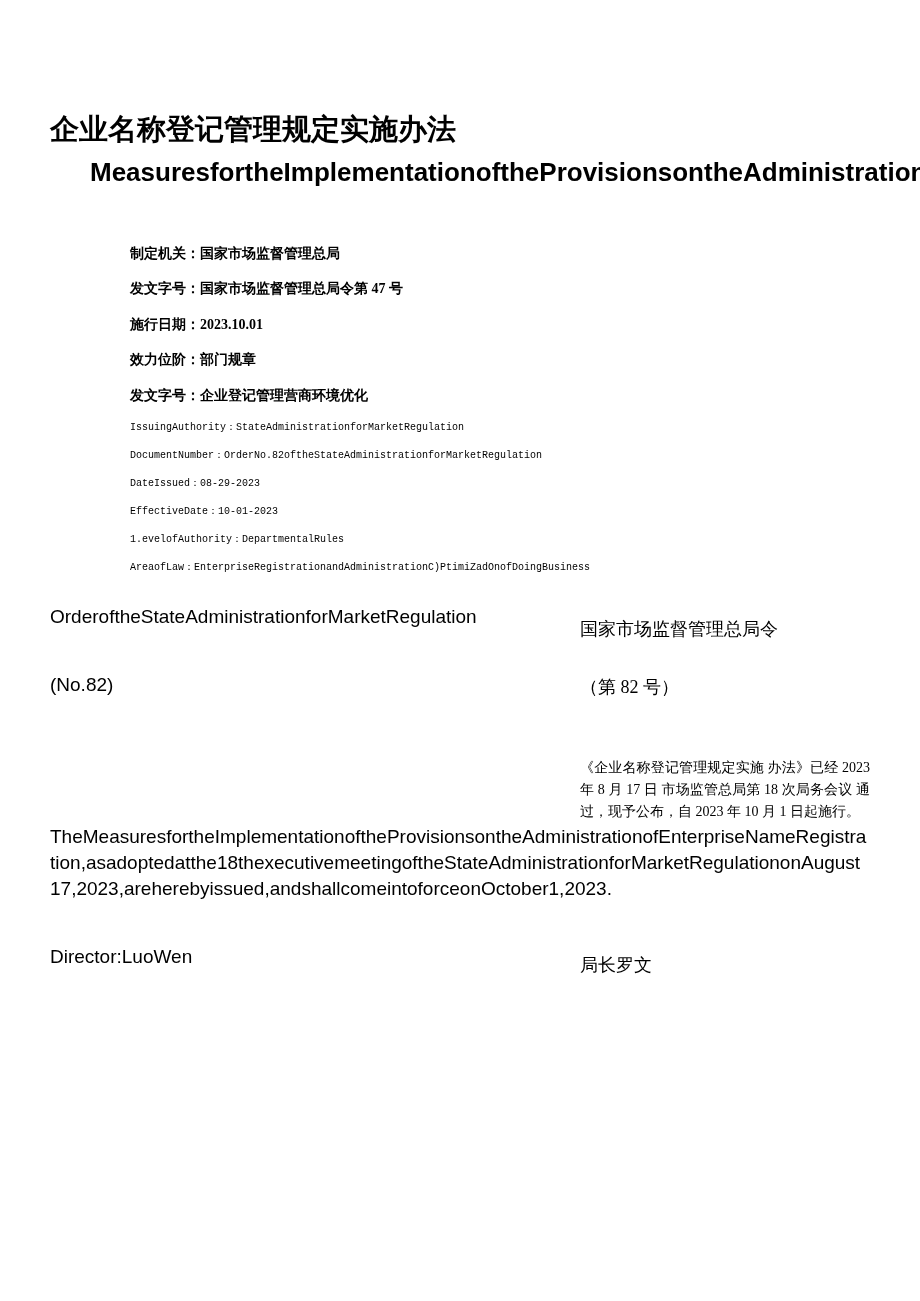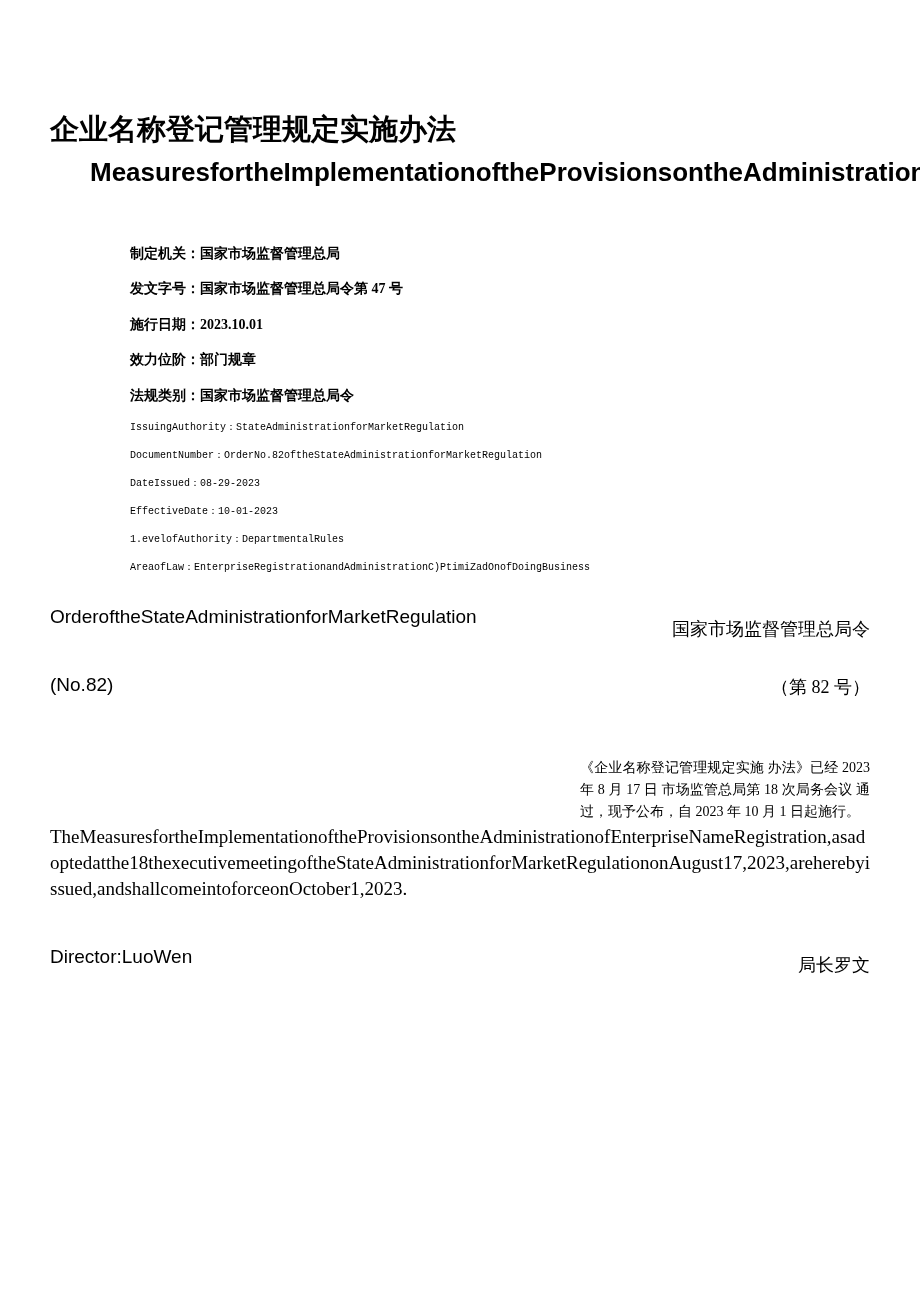--- a/index.html
+++ b/index.html
@@ -53,24 +53,23 @@
       width: 520px;
       padding-right: 10px;
       font-family: Arial, sans-serif;
       font-size: 19px;
     }
     .col-right {
       flex: 1;
       font-family: "SimSun", "宋体", serif;
       font-size: 18px;
       line-height: 1.55;
-      text-align: right;
     }
     .para-en {
-      font-family: Liberation Serif, serif;
+      font-family: Liberation Sans, sans-serif;
       font-size: 19px;
       line-height: 1.35;
       margin-top: 2px;
       word-break: break-all;
     }
     .para-cn {
       font-size: 14px;
       line-height: 1.55;
       text-align: justify;
     }
@@ -85,21 +84,21 @@
 <div class="page">
 
   <div class="title-cn">企业名称登记管理规定实施办法</div>
   <div class="title-en">MeasuresfortheImplementationoftheProvisionsontheAdministrationofEnterpriseNameRegistration</div>
 
   <div class="meta-block">
     <div class="meta-cn">制定机关：国家市场监督管理总局</div>
     <div class="meta-cn">发文字号：国家市场监督管理总局令第 47 号</div>
     <div class="meta-cn">施行日期：2023.10.01</div>
     <div class="meta-cn">效力位阶：部门规章</div>
-    <div class="meta-cn">法规类别：国家市场监督管理总局令</div>
+    <div class="meta-cn">发文字号：企业登记管理营商环境优化</div>
 
     <div class="meta-en">IssuingAuthority：StateAdministrationforMarketRegulation</div>
     <div class="meta-en">DocumentNumber：OrderNo.82oftheStateAdministrationforMarketRegulation</div>
     <div class="meta-en">DateIssued：08-29-2023</div>
     <div class="meta-en">EffectiveDate：10-01-2023</div>
     <div class="meta-en">1.evelofAuthority：DepartmentalRules</div>
     <div class="meta-en">AreaofLaw：EnterpriseRegistrationandAdministrationC)PtimiZadOnofDoingBusiness</div>
   </div>
 
   <div class="two-col">

